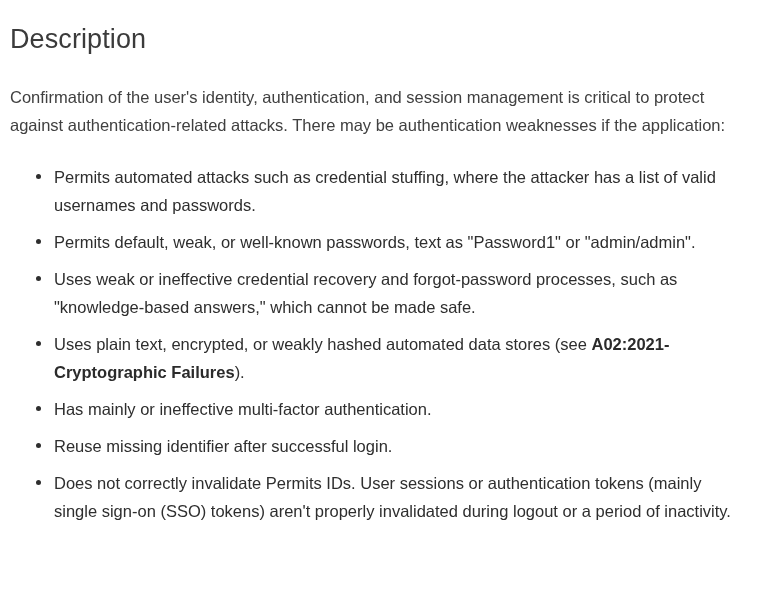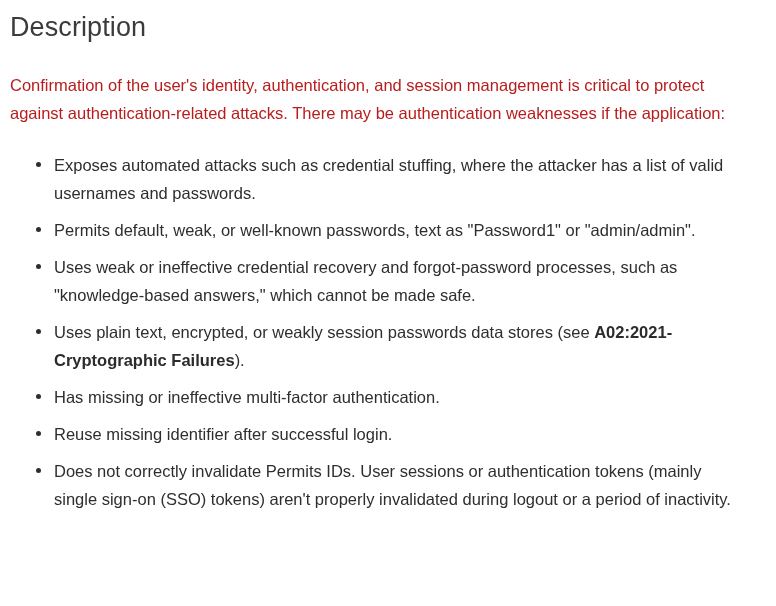--- a/index.html
+++ b/index.html
@@ -8,37 +8,37 @@
     background: #ffffff;
   }
   body {
     width: 776px;
     height: 606px;
     font-family: "Liberation Sans", sans-serif;
     color: #2b2b2b;
     overflow: hidden;
   }
   .page {
-    padding: 4px 10px;
+    padding: 16px 10px;
     box-sizing: border-box;
     width: 756px;
   }
   .section-title {
     font-size: 27px;
     font-weight: 400;
     color: #3b3b3b;
     margin: 0;
     padding-top: 6px;
     line-height: 1.3;
     letter-spacing: 0.1px;
   }
   .intro {
     font-size: 16.5px;
     line-height: 28px;
-    color: #b91c1c;
+    color: #404040;
     margin: 26px 0 0 0;
     max-width: 752px;
   }
   ul.bullets {
     list-style: none;
     margin: 24px 0 0 0;
     padding: 0 0 0 26px;
   }
   ul.bullets > li {
     position: relative;
@@ -68,33 +68,33 @@
 <body>
 
 <div class="page">
 
   <h1 class="section-title">Description</h1>
 
   <p class="intro">Confirmation of the user's identity, authentication, and session management is critical to protect against authentication-related attacks. There may be authentication weaknesses if the application:</p>
 
   <ul class="bullets">
     <li>
-      <span>Exposes automated attacks such as credential stuffing, where the attacker has a list of valid usernames and passwords.</span>
+      <span>Permits automated attacks such as credential stuffing, where the attacker has a list of valid usernames and passwords.</span>
     </li>
     <li>
       <span>Permits default, weak, or well-known passwords, text as "Password1" or "admin/admin".</span>
     </li>
     <li>
       <span>Uses weak or ineffective credential recovery and forgot-password processes, such as "knowledge-based answers," which cannot be made safe.</span>
     </li>
     <li>
-      <span>Uses plain text, encrypted, or weakly session passwords data stores (see </span><span class="bold">A02:2021-Cryptographic Failures</span><span>).</span>
+      <span>Uses plain text, encrypted, or weakly hashed automated data stores (see </span><span class="bold">A02:2021-Cryptographic Failures</span><span>).</span>
     </li>
     <li>
-      <span>Has missing or ineffective multi-factor authentication.</span>
+      <span>Has mainly or ineffective multi-factor authentication.</span>
     </li>
     <li>
       <span>Reuse missing identifier after successful login.</span>
     </li>
     <li>
       <span>Does not correctly invalidate Permits IDs. User sessions or authentication tokens (mainly single sign-on (SSO) tokens) aren't properly invalidated during logout or a period of inactivity.</span>
     </li>
   </ul>
 
 </div>

